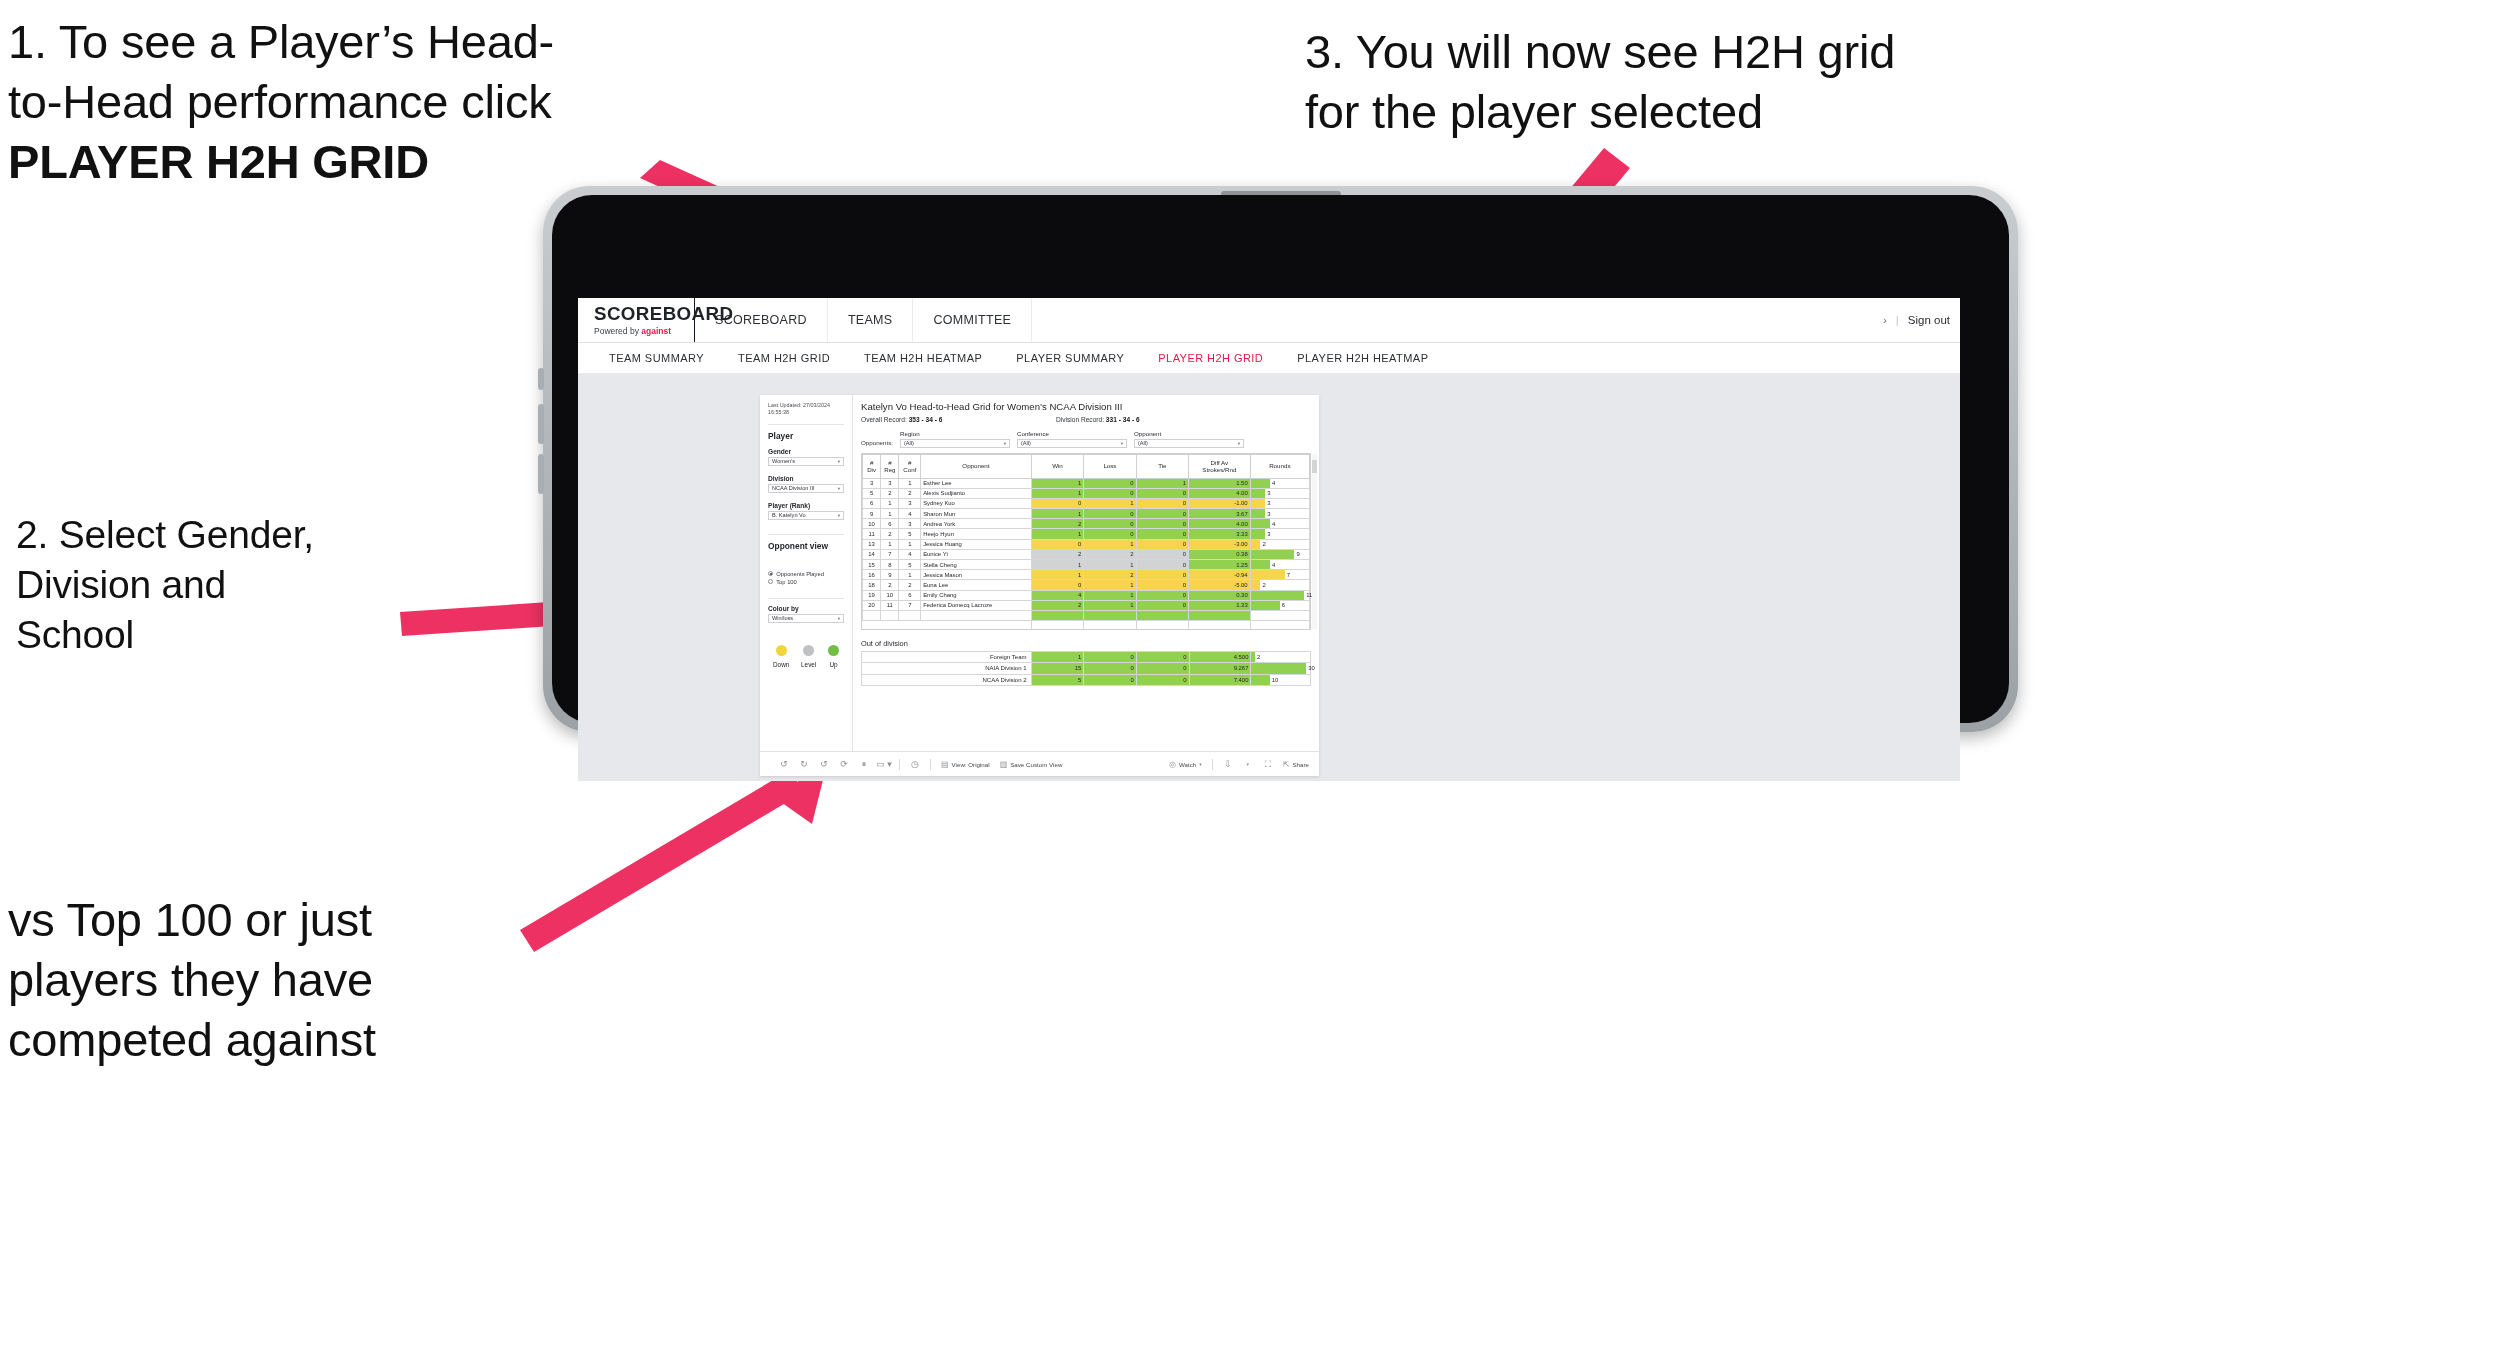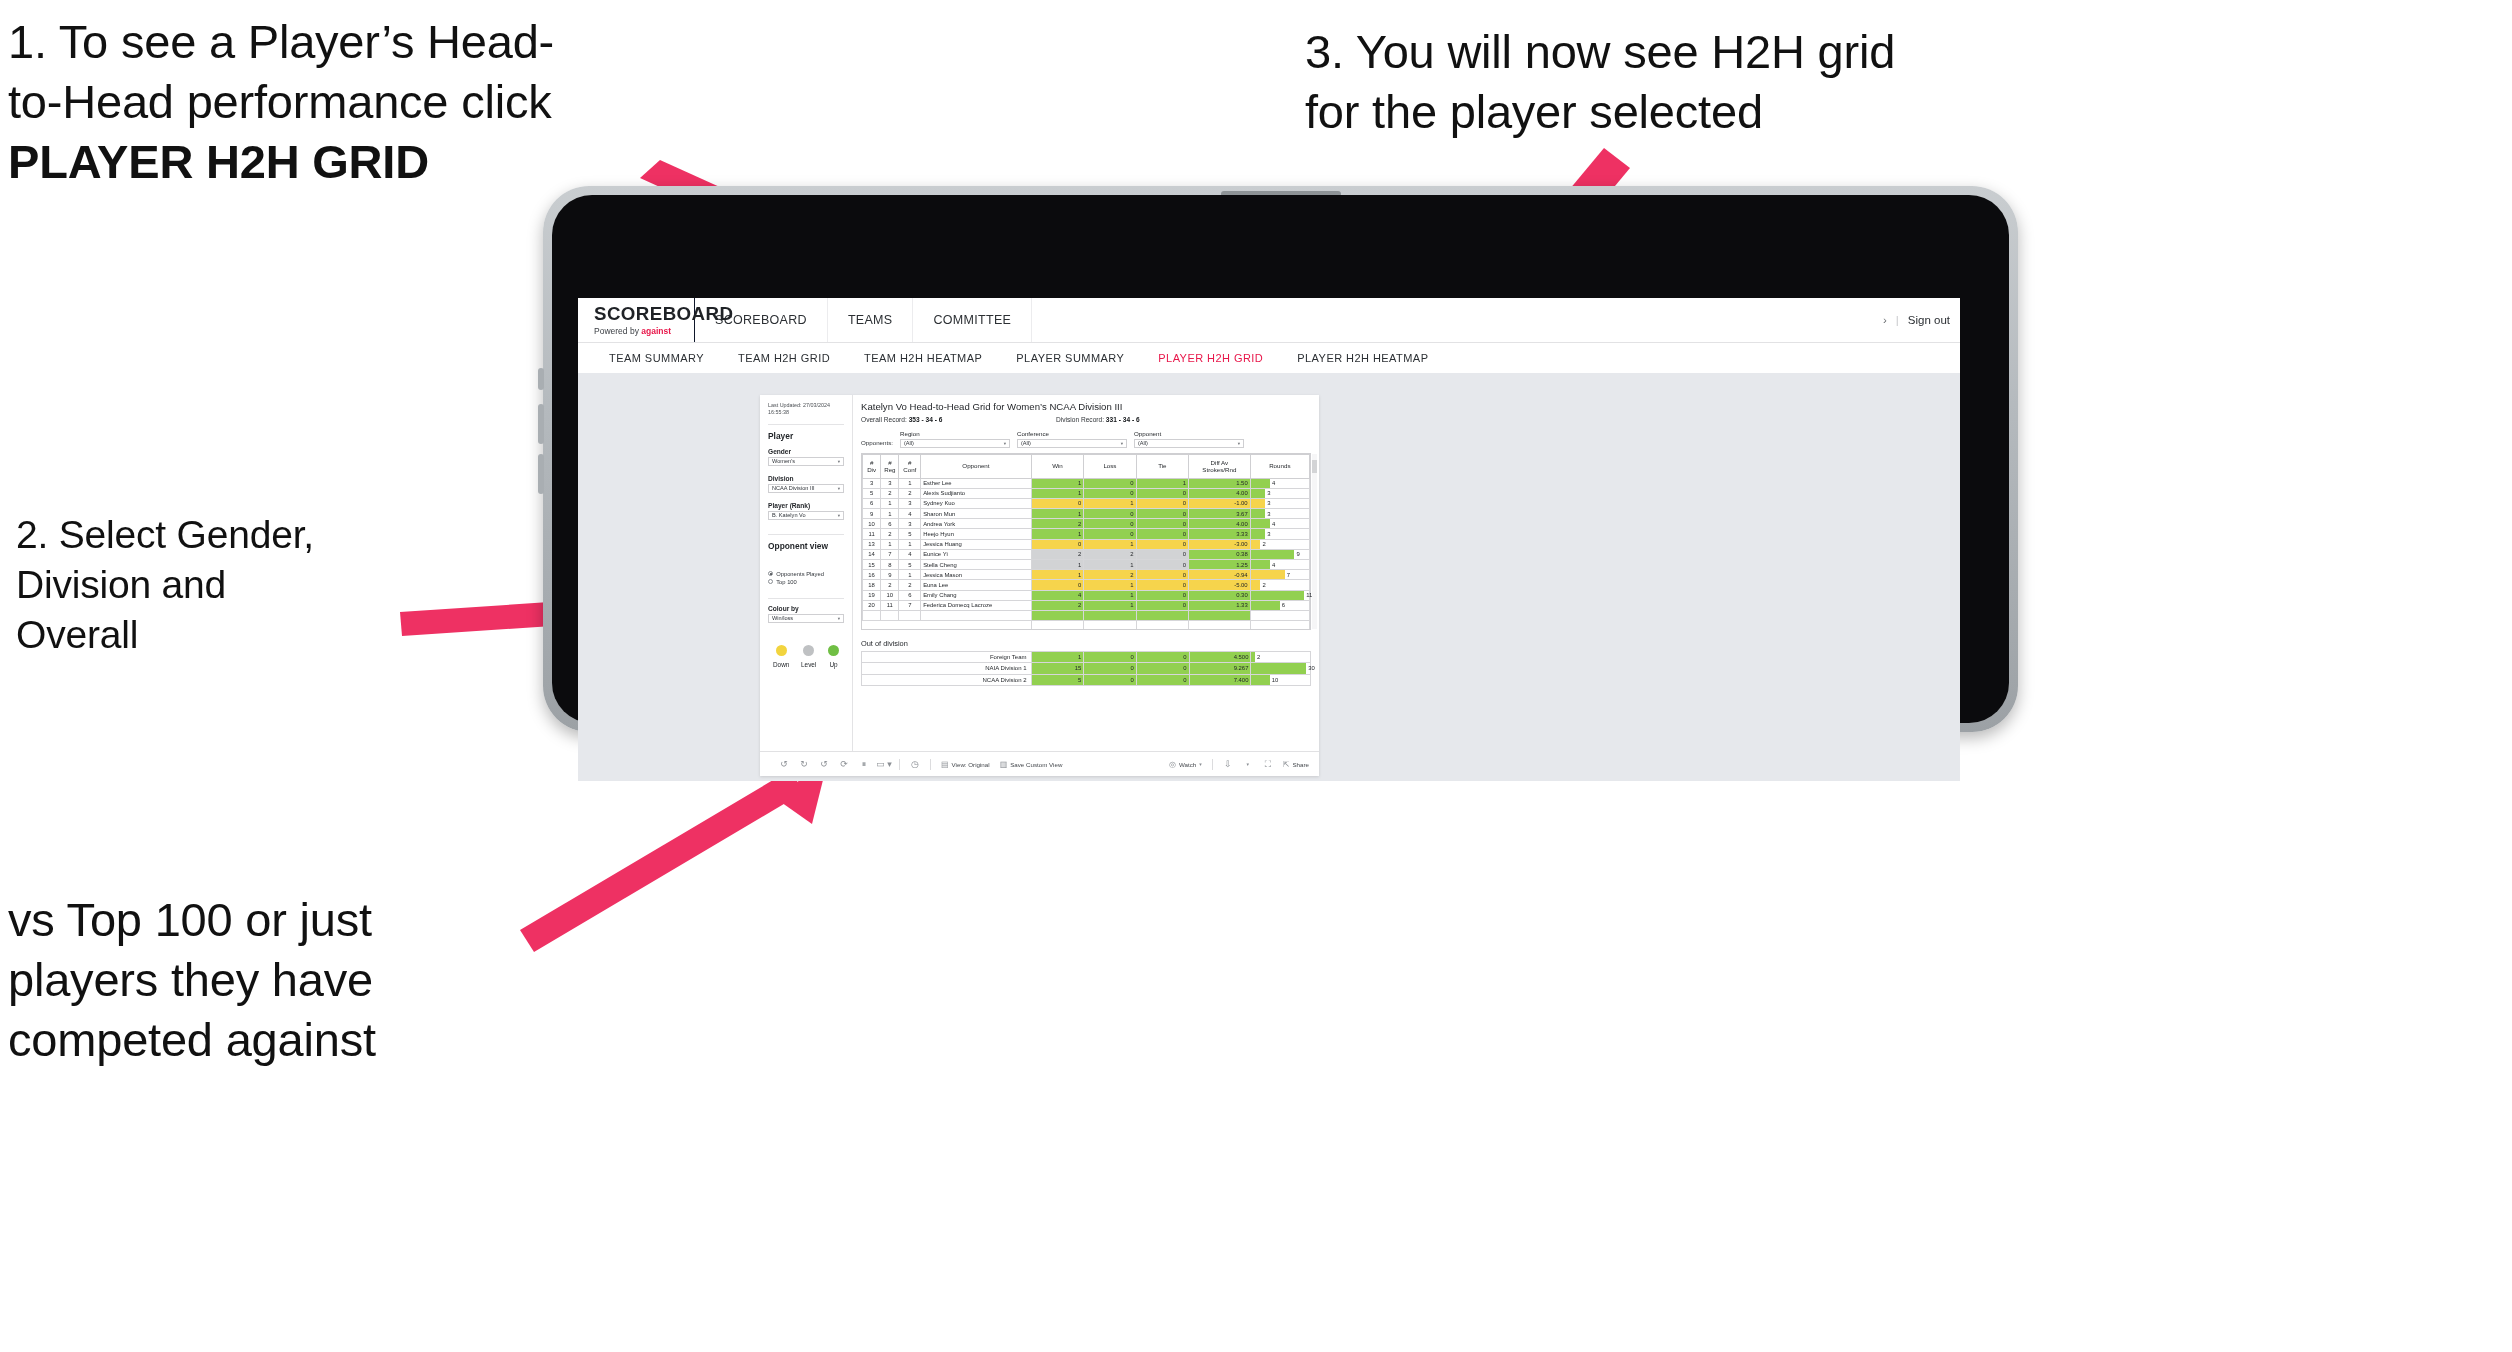--- a/index.html
+++ b/index.html
@@ -121,21 +121,21 @@
 </div>
 
 <div class="callout c2">
   <span>3. You will now see H2H grid</span><br>
   <span>for the player selected</span>
 </div>
 
 <div class="callout c3">
   <span>2. Select Gender,</span><br>
   <span>Division and</span><br>
-  <span>Overall</span>
+  <span>School</span>
 </div>
 
 <div class="callout c4">
   <br>
   <span>vs Top 100 or just</span><br>
   <span>players they have</span><br>
   <span>competed against</span>
 </div>
 
 <svg class="arrow-svg" viewBox="0 0 2512 1352">

